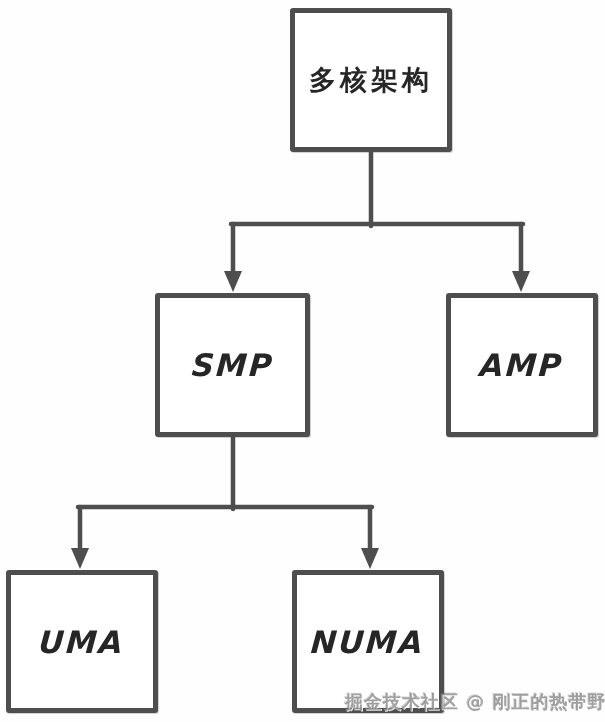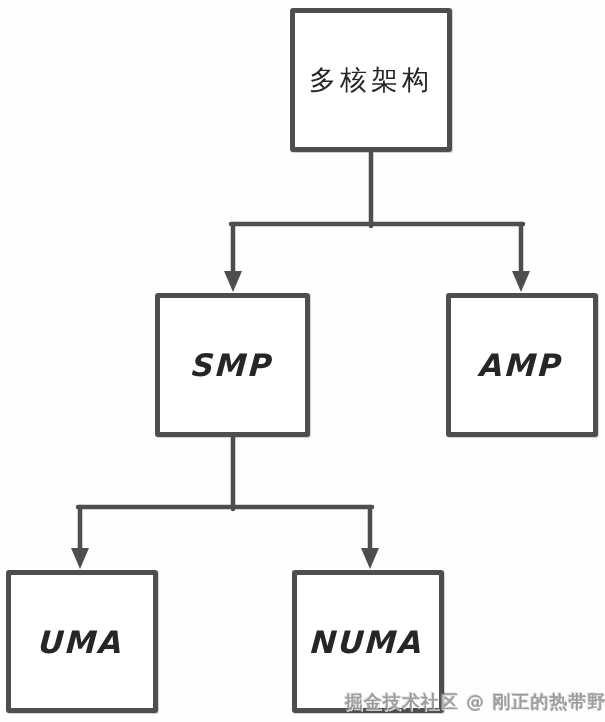--- a/index.html
+++ b/index.html
@@ -37,21 +37,21 @@
   }
   .label-latin {
     font-style: italic;
     font-weight: 600;
     font-size: 31px;
     letter-spacing: 2px;
     transform: skewX(-4deg);
   }
   .label-cjk {
     font-size: 27px;
-    font-weight: 400;
+    font-weight: 700;
     letter-spacing: 4px;
   }
   #node-root { left: 290px; top: 8px;   width: 162px; height: 144px; }
   #node-smp  { left: 155px; top: 293px; width: 155px; height: 144px; }
   #node-amp  { left: 446px; top: 293px; width: 152px; height: 144px; }
   #node-uma  { left: 6px;   top: 570px; width: 152px; height: 143px; }
   #node-numa { left: 292px; top: 570px; width: 152px; height: 143px; }
   .watermark {
     position: absolute;
     left: 345px;

